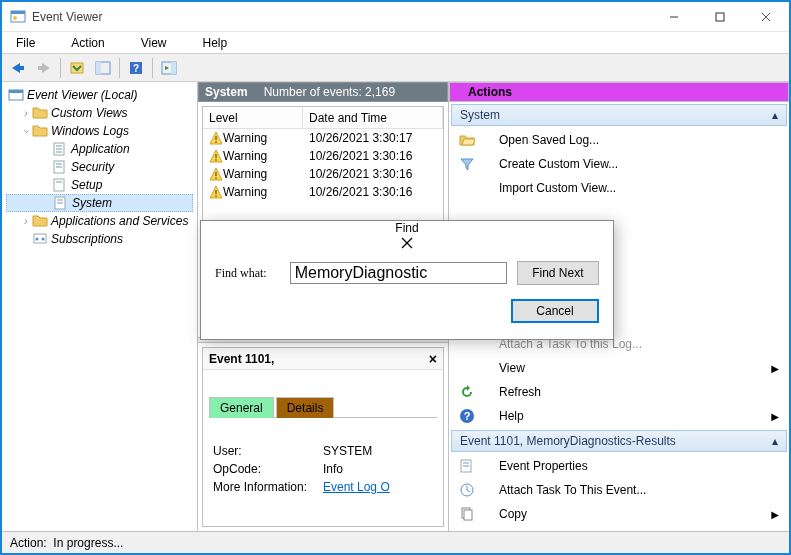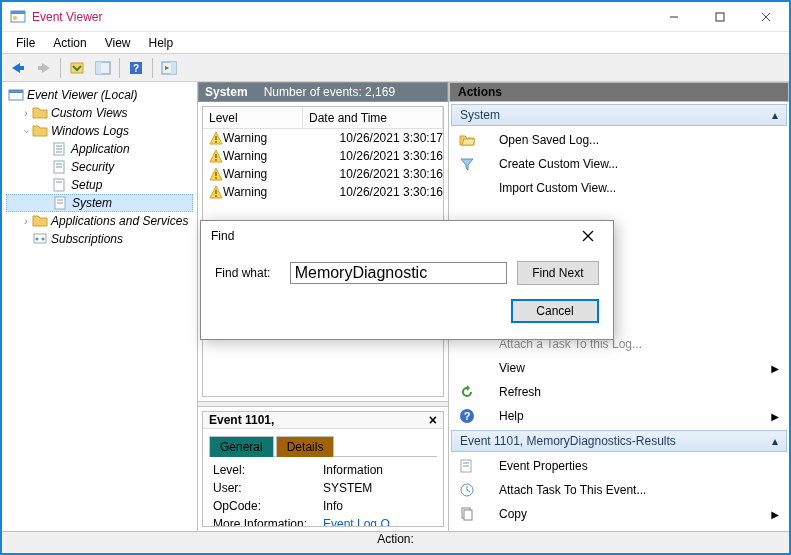--- a/index.html
+++ b/index.html
@@ -16,29 +16,29 @@
   }
   .titlebar {
     height: 30px;
     background: #fff;
     display: flex;
     align-items: center;
     padding: 0 0 0 8px;
     border-bottom: 1px solid #e5e5e5;
   }
   .titlebar .app-icon { width:16px; height:16px; margin-right:6px;}
-  .titlebar .title { flex:1; color:#be185d; }
+  .titlebar .title { flex:1; color:#404040; }
   .titlebar .win-btns { display:flex; }
   .win-btn { width:46px; height:30px; display:flex; align-items:center; justify-content:center; color:#555; }
   .menubar {
     height: 22px;
     display:flex;
     align-items:center;
     padding: 0 6px;
-    gap: 2px;
+    gap: 20px;
     border-bottom: 1px solid #d0d0d0;
   }
   .menubar span { padding: 2px 8px; }
   .toolbar {
     height: 28px;
     background:#f0f0f0;
     border-bottom:1px solid #d0d0d0;
     display:flex;
     align-items:center;
     padding:0 4px;
@@ -98,94 +98,96 @@
     background:#fdfdfd;
     border-bottom:1px solid #e0e0e0;
     height:22px;
     align-items:center;
   }
   .col-head div{padding:0 6px;border-right:1px solid #e0e0e0;height:100%;display:flex;align-items:center;}
   .col-level{width:100px;text-align:right;}
   .col-date{flex:1;}
   .evt-row{display:flex;height:18px;align-items:center;}
   .evt-row .col-level{display:flex;align-items:center;gap:0;padding-left:6px;}
-  .evt-row .col-date{padding-left:6px;text-align:right;}
+  .evt-row .col-date{padding-left:6px;}
   .warn-icon{width:14px;height:14px;}
   .center-splitter{height:6px;background:#f0f0f0;border-top:1px solid #c0c0c0;border-bottom:1px solid #c0c0c0;}
   .evt-detail{
     border:1px solid #c0c0c0;
     margin:4px;
-    height:116px;
+    height:180px;
     background:#fff;
     display:flex;
     flex-direction:column;
+    gap:20px;
   }
   .evt-detail-head{
     height:22px;
     display:flex;align-items:center;justify-content:space-between;
     padding:0 6px;
     font-weight:bold;
     border-bottom:1px solid #e0e0e0;
     background:#f8f8f8;
   }
   .tabs{display:flex;border-bottom:1px solid #c0c0c0;margin:6px 6px 0 6px;}
-  .tab{padding:3px 10px;border:1px solid #c0c0c0;border-bottom:none;background:#0f766e;margin-right:2px;position:relative;top:1px;}
+  .tab{padding:3px 10px;border:1px solid #c0c0c0;border-bottom:none;background:#86efac;margin-right:2px;position:relative;top:1px;}
   .tab.inactive{background:#a16207;}
   .detail-body{padding:6px 10px;overflow:hidden;}
   .detail-row{display:flex;height:18px;}
   .detail-row .k{width:110px;}
   .detail-row .v{flex:1;white-space:nowrap;}
   .link{color:#0066cc;text-decoration:underline;}
   .actions{
     width:340px;
     background:#fff;
     overflow:hidden;
   }
   .actions-title{
-    height:20px;background:#737373;border:1px solid #c0c0c0;display:flex;align-items:center;padding:0 8px;font-weight:bold;
+    height:20px;background:#d946ef;border:1px solid #c0c0c0;display:flex;align-items:center;padding:0 18px;font-weight:bold;
   }
   .actions-section-head{
     height:22px;
     background:linear-gradient(#eaf2fb,#d6e5f5);
     border:1px solid #a9c7e8;
     display:flex;align-items:center;justify-content:space-between;
     padding:0 8px;
     color:#1f3a5f;
     margin:2px;
   }
   .action-item{
     height:24px;display:flex;align-items:center;gap:24px;padding:0 10px;
   }
   .action-item .ai-icon{width:16px;height:16px;flex-shrink:0;}
   .action-item .chev{margin-left:auto;font-size:10px;}
   .statusbar{
     height:22px;
     border-top:1px solid #c0c0c0;
     background:#f0f0f0;
     display:flex;align-items:center;padding:0 8px;
-    position:absolute;bottom:0;left:0;right:0;flex-direction:column;
+    position:absolute;bottom:0;left:0;right:0;
   }
   
   .dialog{
     position:absolute;
     left:198px; top:218px;
     width:414px; height:120px;
     background:#fff;
     border:1px solid #888;
     box-shadow: 3px 3px 14px rgba(0,0,0,.25);
     z-index:100;
   }
   .dlg-title{
     height:30px;display:flex;align-items:center;justify-content:space-between;
     padding:0 10px;
     font-size:12px;
+    flex-direction:column;
   }
   .dlg-body{padding:10px 14px;}
   .dlg-row{display:flex;align-items:center;gap:10px;margin-bottom:14px;}
-  .dlg-row label{width:70px;}
+  .dlg-row label{width:70px;font-family:Liberation Serif, serif;}
   .dlg-row input{
     flex:1;height:22px;border:1px solid #888;padding:0 4px;font-family:inherit;font-size:16px;
   }
   .dlg-btn{
     width:88px;height:24px;border:1px solid #adadad;background:#e1e1e1;
     font-family:inherit;font-size:12px;
   }
   .dlg-btn.primary{border:2px solid #0078d7;background:#e1e1e1;}
   .dlg-btns{display:flex;justify-content:flex-end;gap:8px;}
   .x-btn{width:30px;height:24px;display:flex;align-items:center;justify-content:center;}
@@ -435,24 +437,20 @@
     <div class="evt-detail">
       <div class="evt-detail-head">
         <span>Event 1101,</span>
         <span style="font-weight:bold;font-size:14px;">×</span>
       </div>
       <div class="tabs">
         <div class="tab">General</div>
         <div class="tab inactive">Details</div>
       </div>
       <div class="detail-body">
-        <div class="detail-row">
-            <span class="k">Level:</span>
-            <span class="v">Information</span>
-          </div>
         <div class="detail-row">
             <span class="k">User:</span>
             <span class="v">SYSTEM</span>
           </div>
         <div class="detail-row">
             <span class="k">OpCode:</span>
             <span class="v">Info</span>
           </div>
         <div class="detail-row">
             <span class="k">More Information:</span>

